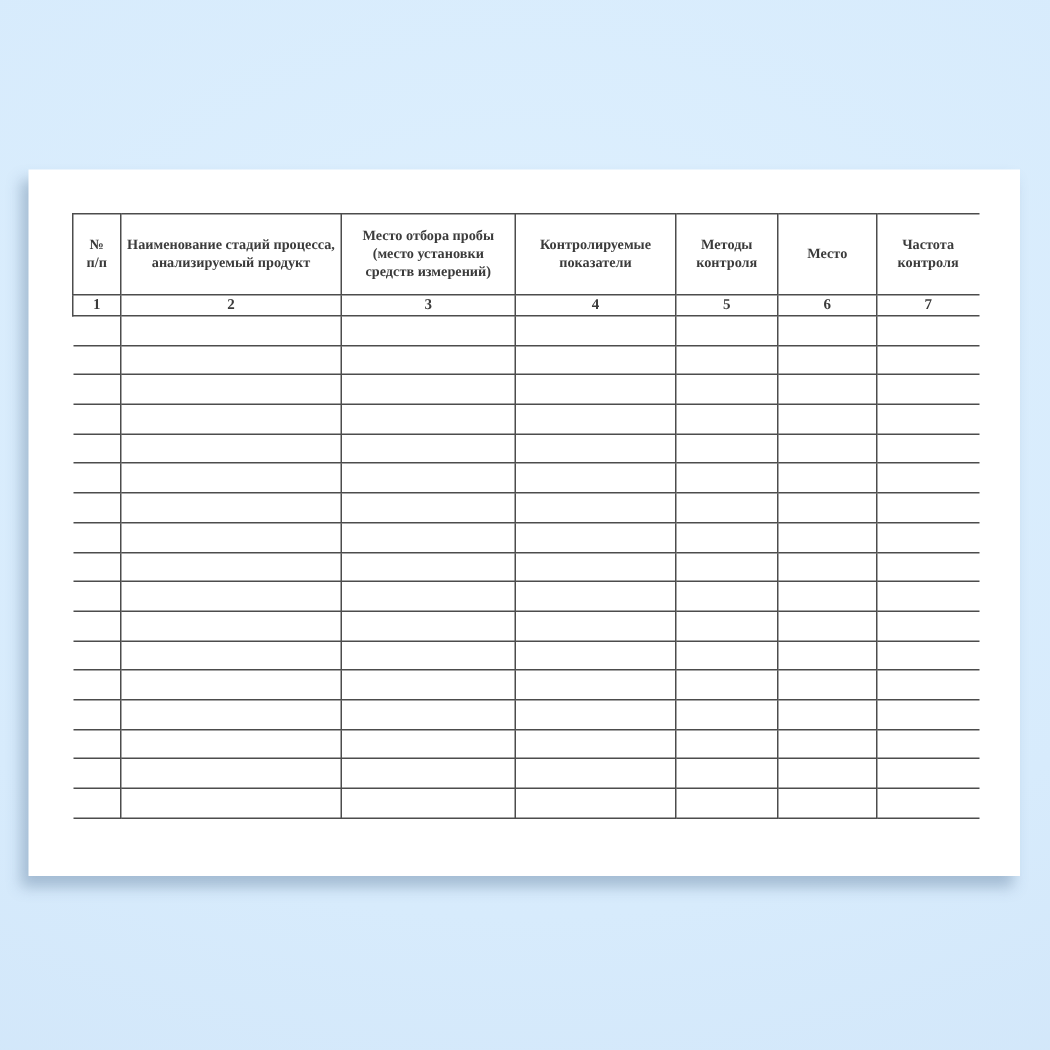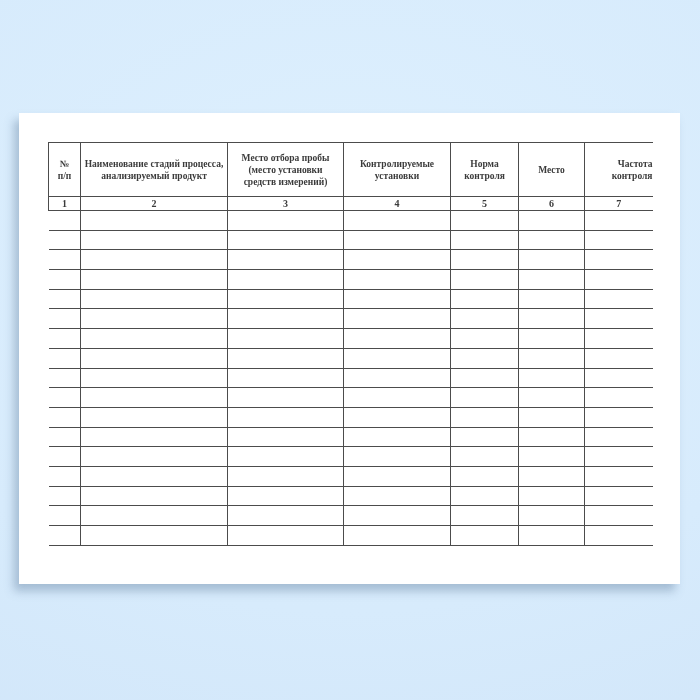--- a/index.html
+++ b/index.html
@@ -57,21 +57,21 @@
     border-top: 1.5px solid #4c4c4c;
     border-bottom: 1.5px solid #4c4c4c;
     border-right: 1.3px solid #4c4c4c;
     height: 53px;
     font-size: 9.5px;
     line-height: 12px;
     white-space: pre-line;
     font-weight: bold;
   }
   tr.header-row th:first-child { border-left: 1.3px solid #4c4c4c; }
-  tr.header-row th:last-child  { border-right: none; text-align: right; }
+  tr.header-row th:last-child  { border-right: none; }
 
   
   tr.number-row td {
     border-bottom: 1.5px solid #4c4c4c;
     border-right: 1.3px solid #4c4c4c;
     height: 13px;
     font-size: 10px;
     line-height: 13px;
   }
   tr.number-row td:first-child { border-left: 1.3px solid #4c4c4c; }
@@ -104,22 +104,22 @@
       <thead>
         <tr class="header-row" id="header-row">
             <th>№
 п/п</th>
             <th>Наименование стадий процесса,
 анализируемый продукт</th>
             <th>Место отбора пробы
 (место установки
 средств измерений)</th>
             <th>Контролируемые
-установки</th>
-            <th>Норма
+показатели</th>
+            <th>Методы
 контроля</th>
             <th>Место</th>
             <th>Частота
 контроля</th>
           </tr>
         <tr class="number-row" id="number-row">
             <td>1</td>
             <td>2</td>
             <td>3</td>
             <td>4</td>

